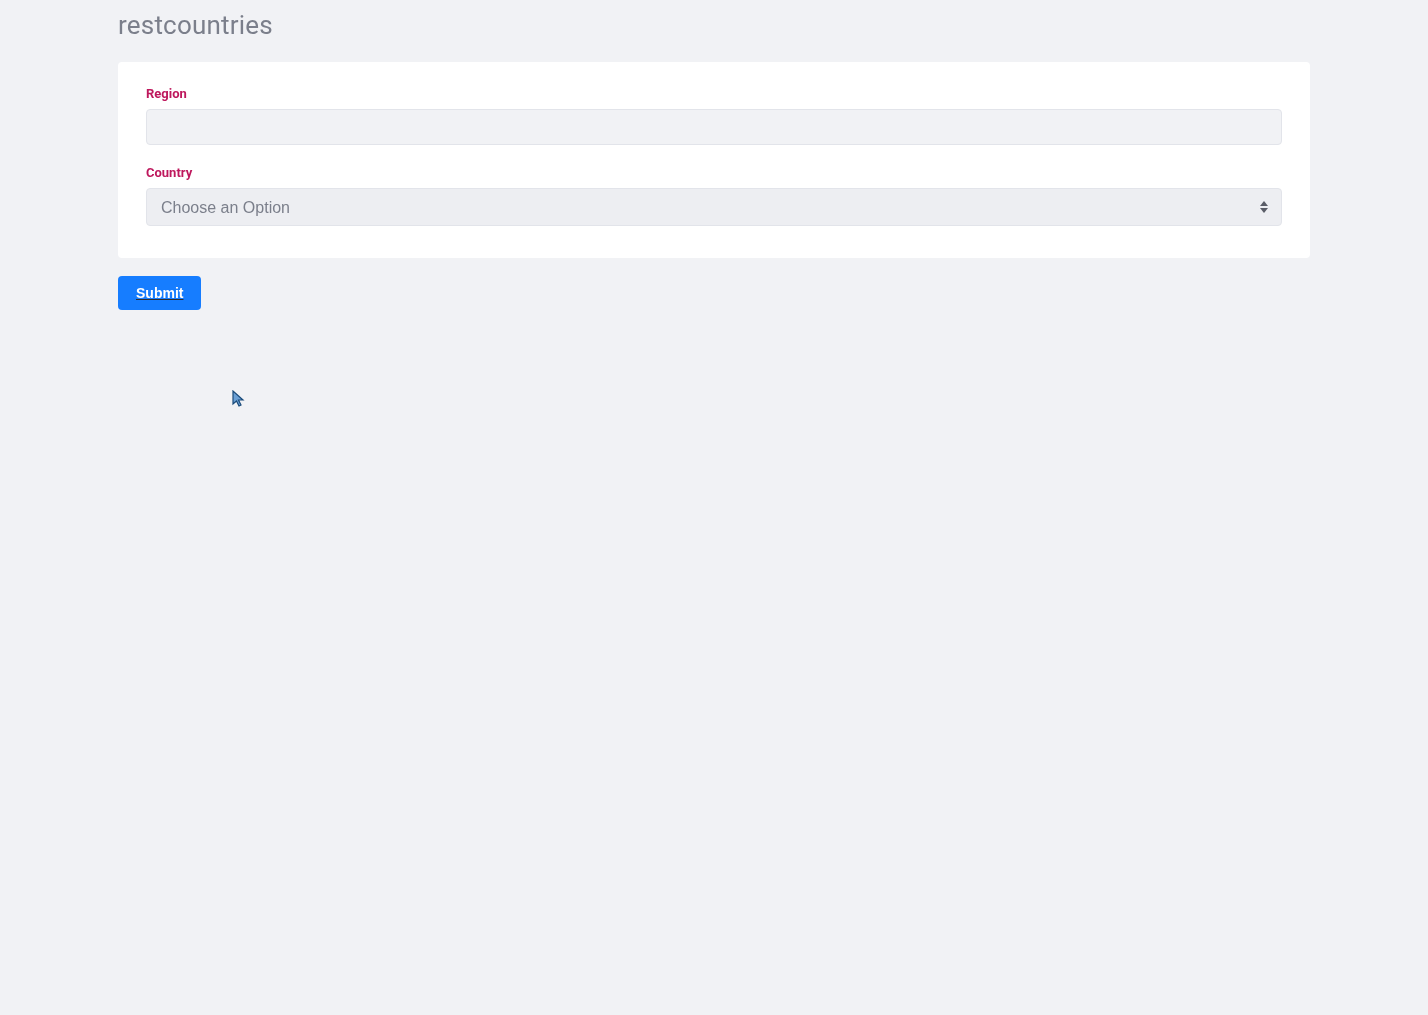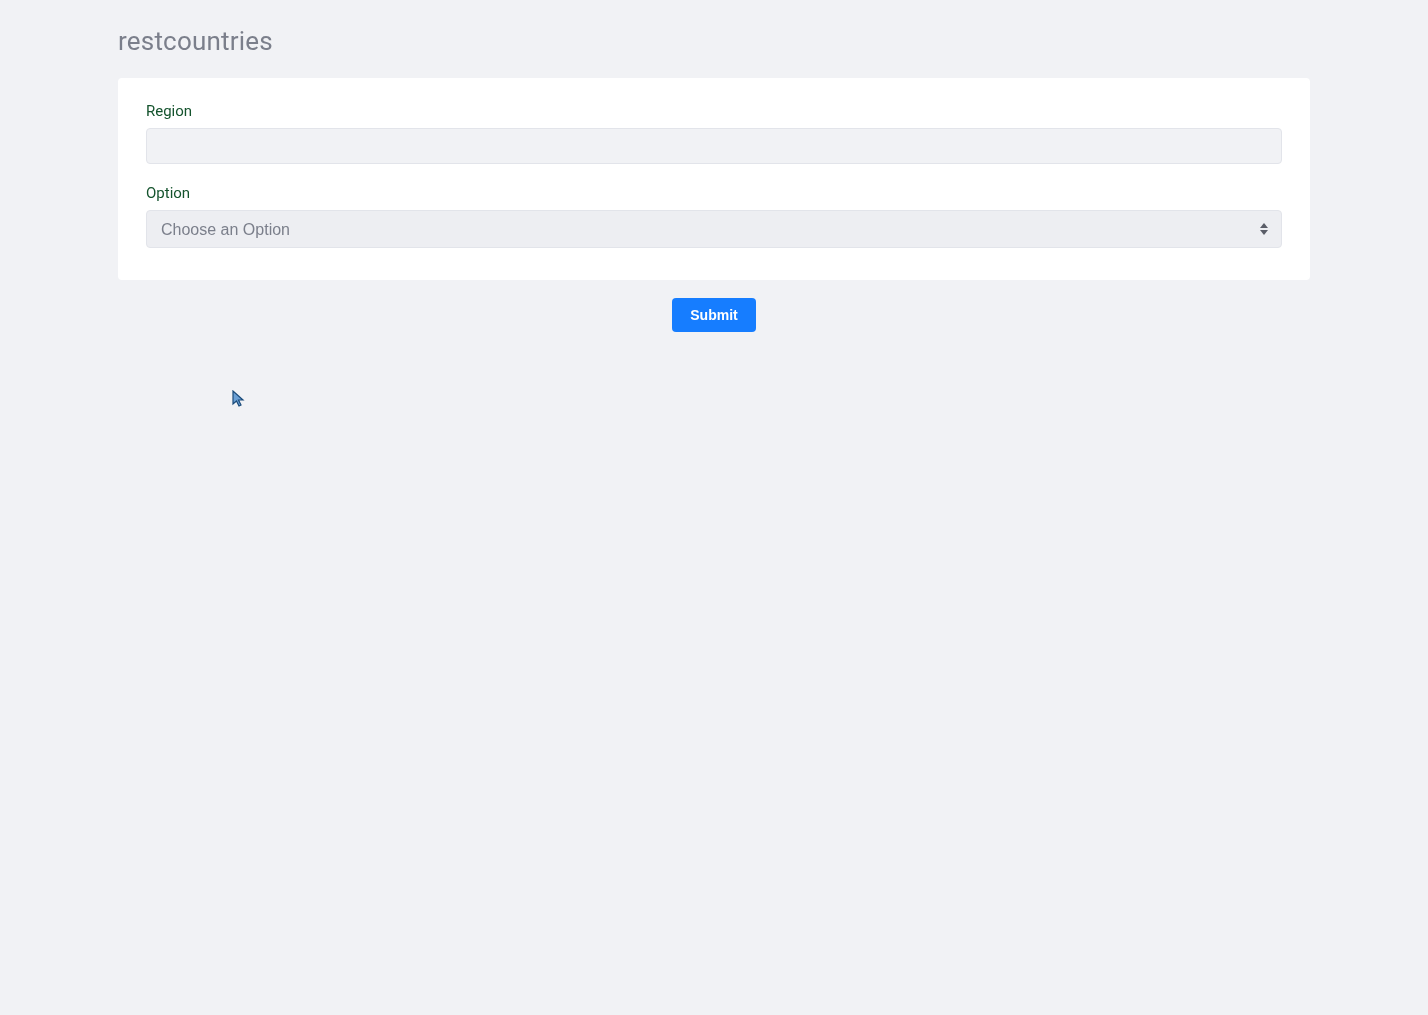--- a/index.html
+++ b/index.html
@@ -10,21 +10,21 @@
     
     body {
       background-color: #f1f2f5;
       font-family: -apple-system, BlinkMacSystemFont, "Segoe UI", Roboto, "Helvetica Neue", Arial, sans-serif;
       width: 1428px;
       min-height: 1015px;
       color: #2c2e35;
     }
     
     .container {
-      padding: 16px 118px;
+      padding: 0 118px;
     }
     
     .page-title {
       font-size: 26px;
       font-weight: 400;
       color: #7b7f8b;
       padding-top: 10px;
       padding-bottom: 22px;
       letter-spacing: 0.2px;
     }
@@ -38,23 +38,23 @@
     .form-group {
       margin-bottom: 20px;
     }
     
     .form-group:last-child {
       margin-bottom: 4px;
     }
     
     .label {
       display: block;
-      font-size: 15px;
-      font-weight: 400;
-      color: #14532d;
+      font-size: 13px;
+      font-weight: 700;
+      color: #be185d;
       margin-bottom: 8px;
     }
     
     .input {
       width: 100%;
       height: 36px;
       background-color: #f1f2f5;
       border: 1px solid #e2e4ea;
       border-radius: 4px;
       padding: 6px 12px;
@@ -106,22 +106,23 @@
     .select-icon .triangle-down {
       width: 0;
       height: 0;
       border-left: 4px solid transparent;
       border-right: 4px solid transparent;
       border-top: 5px solid #5a5d68;
     }
     
     .actions {
       display: flex;
-      justify-content: center;
+      justify-content: flex-start;
       margin-top: 18px;
+      text-decoration: underline;
     }
     
     .submit-button {
       background-color: #167dff;
       color: #ffffff;
       border: none;
       border-radius: 4px;
       padding: 9px 18px;
       font-size: 14px;
       font-weight: 600;
@@ -142,21 +143,21 @@
   <h1 class="page-title">restcountries</h1>
 
   <div class="card">
 
     <div class="form-group">
       <label class="label">Region</label>
       <input type="text" class="input" value="" style="">
     </div>
 
     <div class="form-group">
-      <label class="label">Option</label>
+      <label class="label">Country</label>
       <div class="select-wrapper">
         <select class="select">
           <option>Choose an Option</option>
         </select>
         <div class="select-icon">
           <div class="triangle-up"></div>
           <div class="triangle-down"></div>
         </div>
       </div>
     </div>

